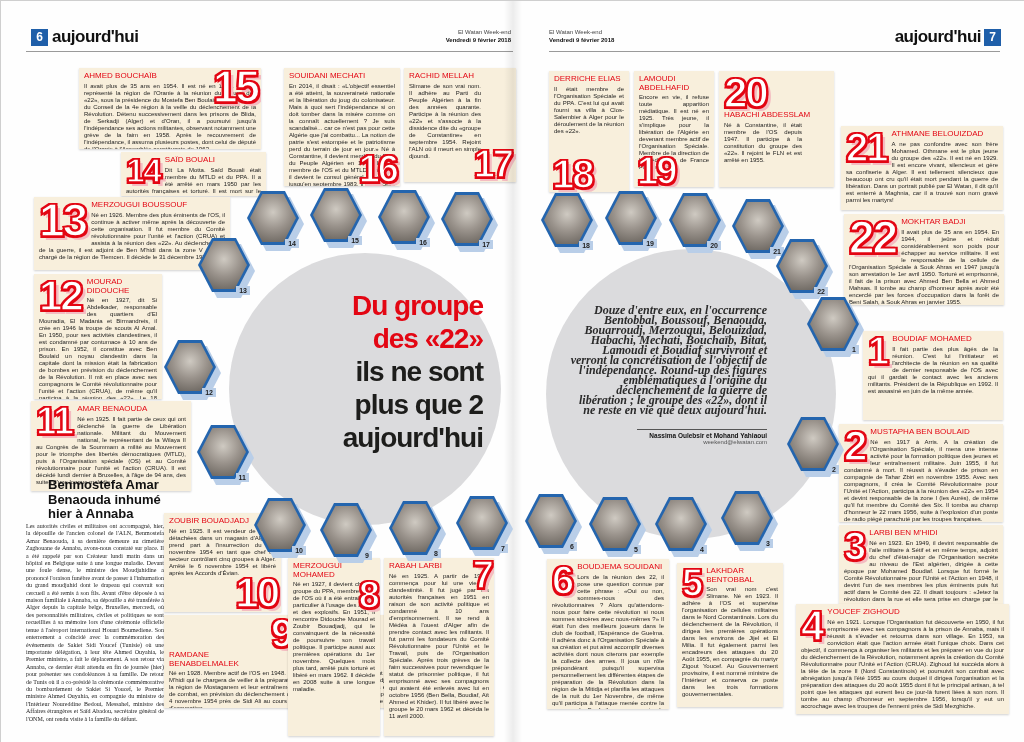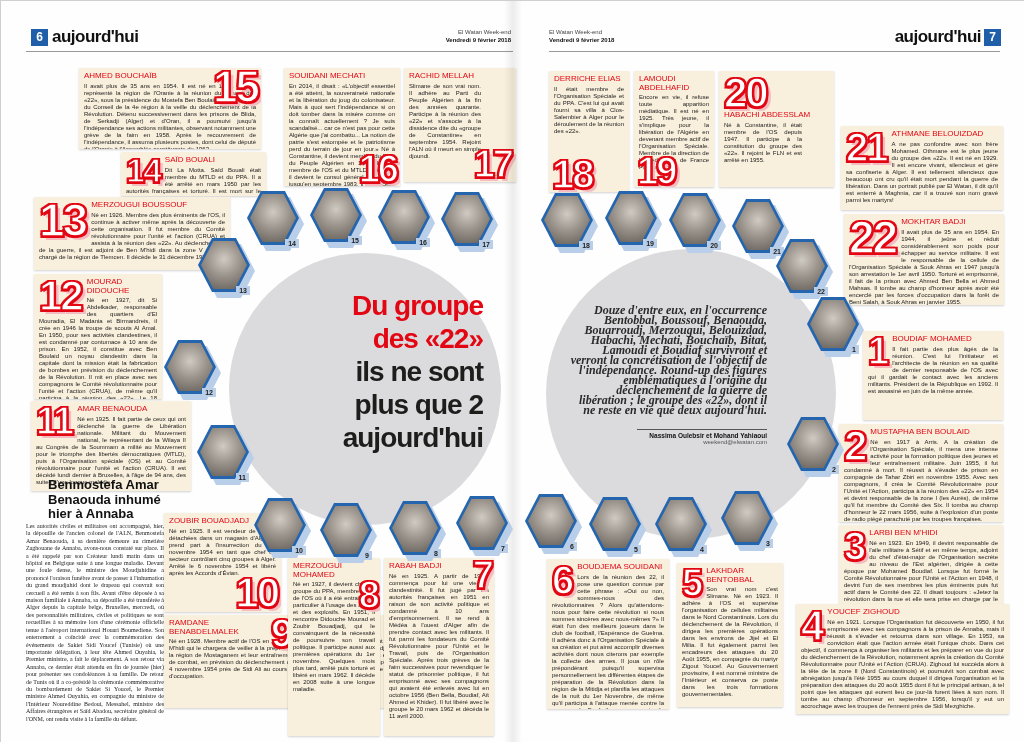--- a/index.html
+++ b/index.html
@@ -133,33 +133,33 @@
   </div>
 
   <div class="card" style="left:163px;top:512px;width:117px;height:99px;">
     <div class="bignum abs" style="right:3px;bottom:2px;font-size:42px;">10</div>
     <h3>ZOUBIR BOUADJADJ</h3>
     <p class="bio">Né en 1925. Il est vendeur de pièces détachées dans un magasin d'Alger. Il prend part à l'insurrection du 1er novembre 1954 en tant que chef de secteur contrôlant cinq groupes à Alger. Arrêté le 6 novembre 1954 et libéré après les Accords d'Évian.</p>
   </div>
 
   <div class="card" style="left:163px;top:614px;width:260px;height:93px;">
     <div class="bignum abs" style="left:107px;top:2px;font-size:40px;">9</div>
-    <h3 style="width:100px;">RAMDANE BENABDELMALEK</h3>
+    <h3 style="width:100px;margin-top:32px;">RAMDANE BENABDELMALEK</h3>
     <p class="bio">Né en 1928. Membre actif de l'OS en 1948. Pendant la Révolution, il est adjoint de Larbi Ben M'hidi qui le chargera de veiller à la préparation intensive des groupes de moudjahidine dans la région de Mostaganem et leur entraînement à l'utilisation des armes, plans et techniques de combat, en prévision du déclenchement de la Révolution. Il tombe au champ d'honneur le 4 novembre 1954 près de Sidi Ali au cours d'un accrochage entre son groupe et les forces d'occupation.</p>
   </div>
 
   <div class="card" style="left:287px;top:557px;width:92px;height:178px;">
     <div class="bignum abs" style="right:2px;top:22px;font-size:38px;">8</div>
     <h3 style="width:60px;">MERZOUGUI MOHAMED</h3>
     <p class="bio">Né en 1927, il devient chef du groupe du PPA, membre aussi de l'OS où il a été entraîné en particulier à l'usage des armes et des explosifs. En 1951, il rencontre Didouche Mourad et Zoubir Bouadjadj, qui le convainquent de la nécessité de poursuivre son travail politique. Il participe aussi aux premières opérations du 1er novembre. Quelques mois plus tard, arrêté puis torturé et libéré en mars 1962. Il décède en 2008 suite à une longue maladie.</p>
   </div>
 
   <div class="card" style="left:383px;top:557px;width:110px;height:178px;">
     <div class="bignum abs" style="right:2px;top:2px;font-size:38px;">7</div>
-    <h3 style="width:66px;">RABAH BADJI</h3>
+    <h3 style="width:66px;">RABAH LARBI</h3>
     <p class="bio">Né en 1925. A partir de 1950, commença pour lui une vie de clandestinité. Il fut jugé par les autorités françaises en 1951 en raison de son activité politique et condamné à 10 ans d'emprisonnement. Il se rend à Médéa à l'ouest d'Alger afin de prendre contact avec les militants. Il fut parmi les fondateurs du Comité Révolutionnaire pour l'Unité et le Travail, puis de l'Organisation Spéciale. Après trois grèves de la faim successives pour revendiquer le statut de prisonnier politique, il fut emprisonné avec ses compagnons qui avaient été enlevés avec lui en octobre 1956 (Ben Bella, Boudiaf, Aït Ahmed et Khider). Il fut libéré avec le groupe le 20 mars 1962 et décéda le 11 avril 2000.</p>
   </div>
 
   <div class="art-title" style="left:25px;top:477px;width:140px;margin-left:22px;">Benmostefa Amar Benaouda inhumé hier à Annaba</div>
   <div class="art-body" style="left:25px;top:522px;width:138px;height:213px;">Les autorités civiles et militaires ont accompagné, hier, la dépouille de l'ancien colonel de l'ALN, Benmostefa Amar Benaouda, à sa dernière demeure au cimetière Zaghouane de Annaba, avons-nous constaté sur place. Il a été rappelé par son Créateur lundi matin dans un hôpital en Belgique suite à une longue maladie. Devant une foule dense, le ministre des Moudjahidine a prononcé l'oraison funèbre avant de passer à l'inhumation du grand moudjahid dont le drapeau qui couvrait son cercueil a été remis à son fils. Avant d'être déposée à sa maison familiale à Annaba, sa dépouille a été transférée à Alger depuis la capitale belge, Bruxelles, mercredi, où des personnalités militaires, civiles et politiques se sont recueillies à sa mémoire lors d'une cérémonie officielle tenue à l'aéroport international Houari Boumediene. Son enterrement a coïncidé avec la commémoration des événements de Sakiet Sidi Youcef (Tunisie) où une importante délégation, à leur tête Ahmed Ouyahia, le Premier ministre, a fait le déplacement. A son retour via Annaba, ce dernier était attendu en fin de journée (hier) pour présenter ses condoléances à sa famille. De retour de Tunis où il a co-présidé la cérémonie commémorative du bombardement de Sakiet Si Youcef, le Premier ministre Ahmed Ouyahia, en compagnie du ministre de l'Intérieur Noureddine Bedoui, Messahel, ministre des Affaires étrangères et Saïd Abadou, secrétaire général de l'ONM, ont rendu visite à la famille du défunt.</div>
 
   <div class="card" style="left:548px;top:70px;width:80px;height:121px;">
     <div class="bignum abs" style="left:3px;bottom:2px;font-size:40px;">18</div>
     <h3>DERRICHE ELIAS</h3>
     <p class="bio">Il était membre de l'Organisation Spéciale et du PPA. C'est lui qui avait fourni sa villa à Clos-Salembier à Alger pour le déroulement de la réunion des «22».</p>

